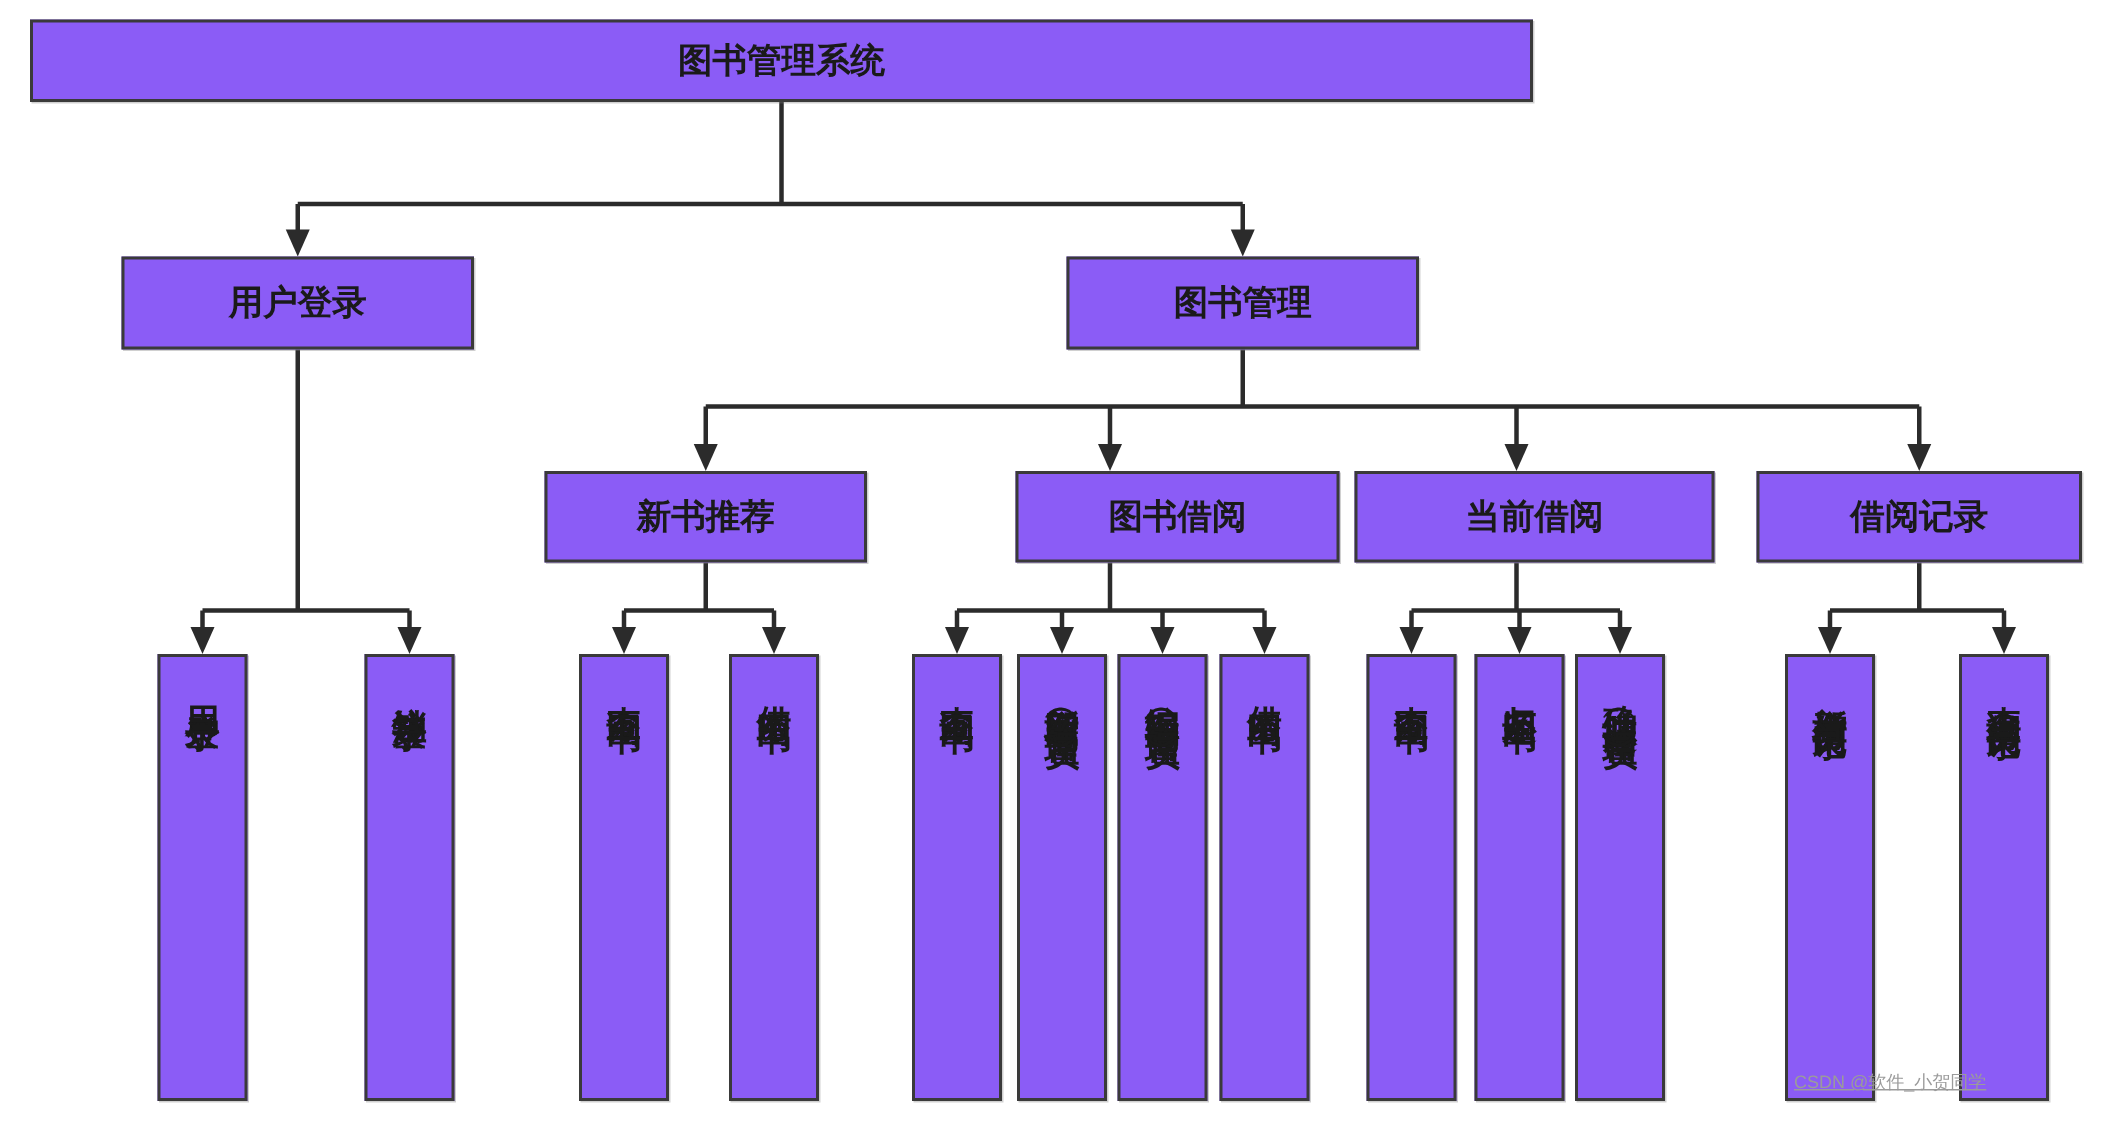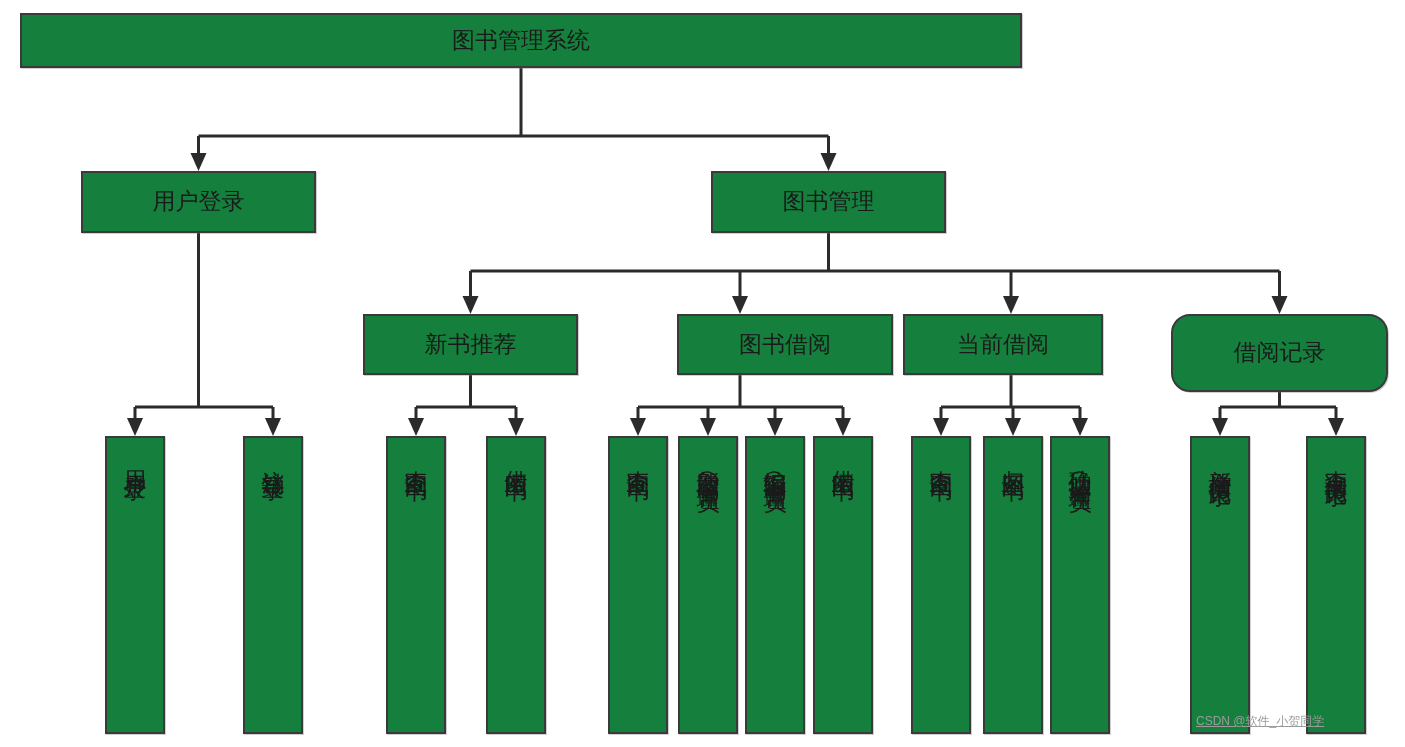--- a/index.html
+++ b/index.html
@@ -20,26 +20,27 @@
   svg.connectors {
     position: absolute;
     left: 0;
     top: 0;
     width: 1405px;
     height: 747px;
   }
   .node {
     position: absolute;
     box-sizing: border-box;
-    background: #15803d;
+    background: #8b5cf6;
     border: 2px solid #3a3a3a;
     display: flex;
     align-items: center;
     justify-content: center;
     box-shadow: 1px 1px 0 rgba(120,120,120,0.35);
+    font-weight: bold;
   }
   .node-label {
     color: #1a1a1a;
     text-align: center;
     line-height: 1.12;
     white-space: nowrap;
   }
   .node.horizontal .node-label {
     font-size: 23px;
   }
@@ -133,24 +134,24 @@
       </div>
       <div class="node horizontal" style="left: 711px; top: 171px; width: 235px; height: 62px; align-items: center;">
         <div class="node-label">图书管理</div>
       </div>
       <div class="node horizontal" style="left: 363px; top: 314px; width: 215px; height: 61px;">
         <div class="node-label">新书推荐</div>
       </div>
       <div class="node horizontal" style="left: 632px; top: 314px; width: 216px; height: 61px; margin-left: 45px;">
         <div class="node-label">图书借阅</div>
       </div>
-      <div class="node horizontal" style="left: 903px; top: 314px; width: 200px; height: 61px;">
+      <div class="node horizontal" style="left: 903px; top: 314px; width: 240px; height: 61px;">
         <div class="node-label">当前借阅</div>
       </div>
-      <div class="node horizontal" style="left: 1171px; top: 314px; width: 217px; height: 78px; border-radius: 19px;">
+      <div class="node horizontal" style="left: 1171px; top: 314px; width: 217px; height: 61px;">
         <div class="node-label">借阅记录</div>
       </div>
       <div class="node vertical" style="left: 105px; top: 436px; width: 60px; height: 298px;">
         <div class="node-label">用户登录</div>
       </div>
       <div class="node vertical" style="left: 243px; top: 436px; width: 60px; height: 298px;">
         <div class="node-label">注销登录</div>
       </div>
       <div class="node vertical" style="left: 386px; top: 436px; width: 60px; height: 298px;">
         <div class="node-label">查询图书</div>

